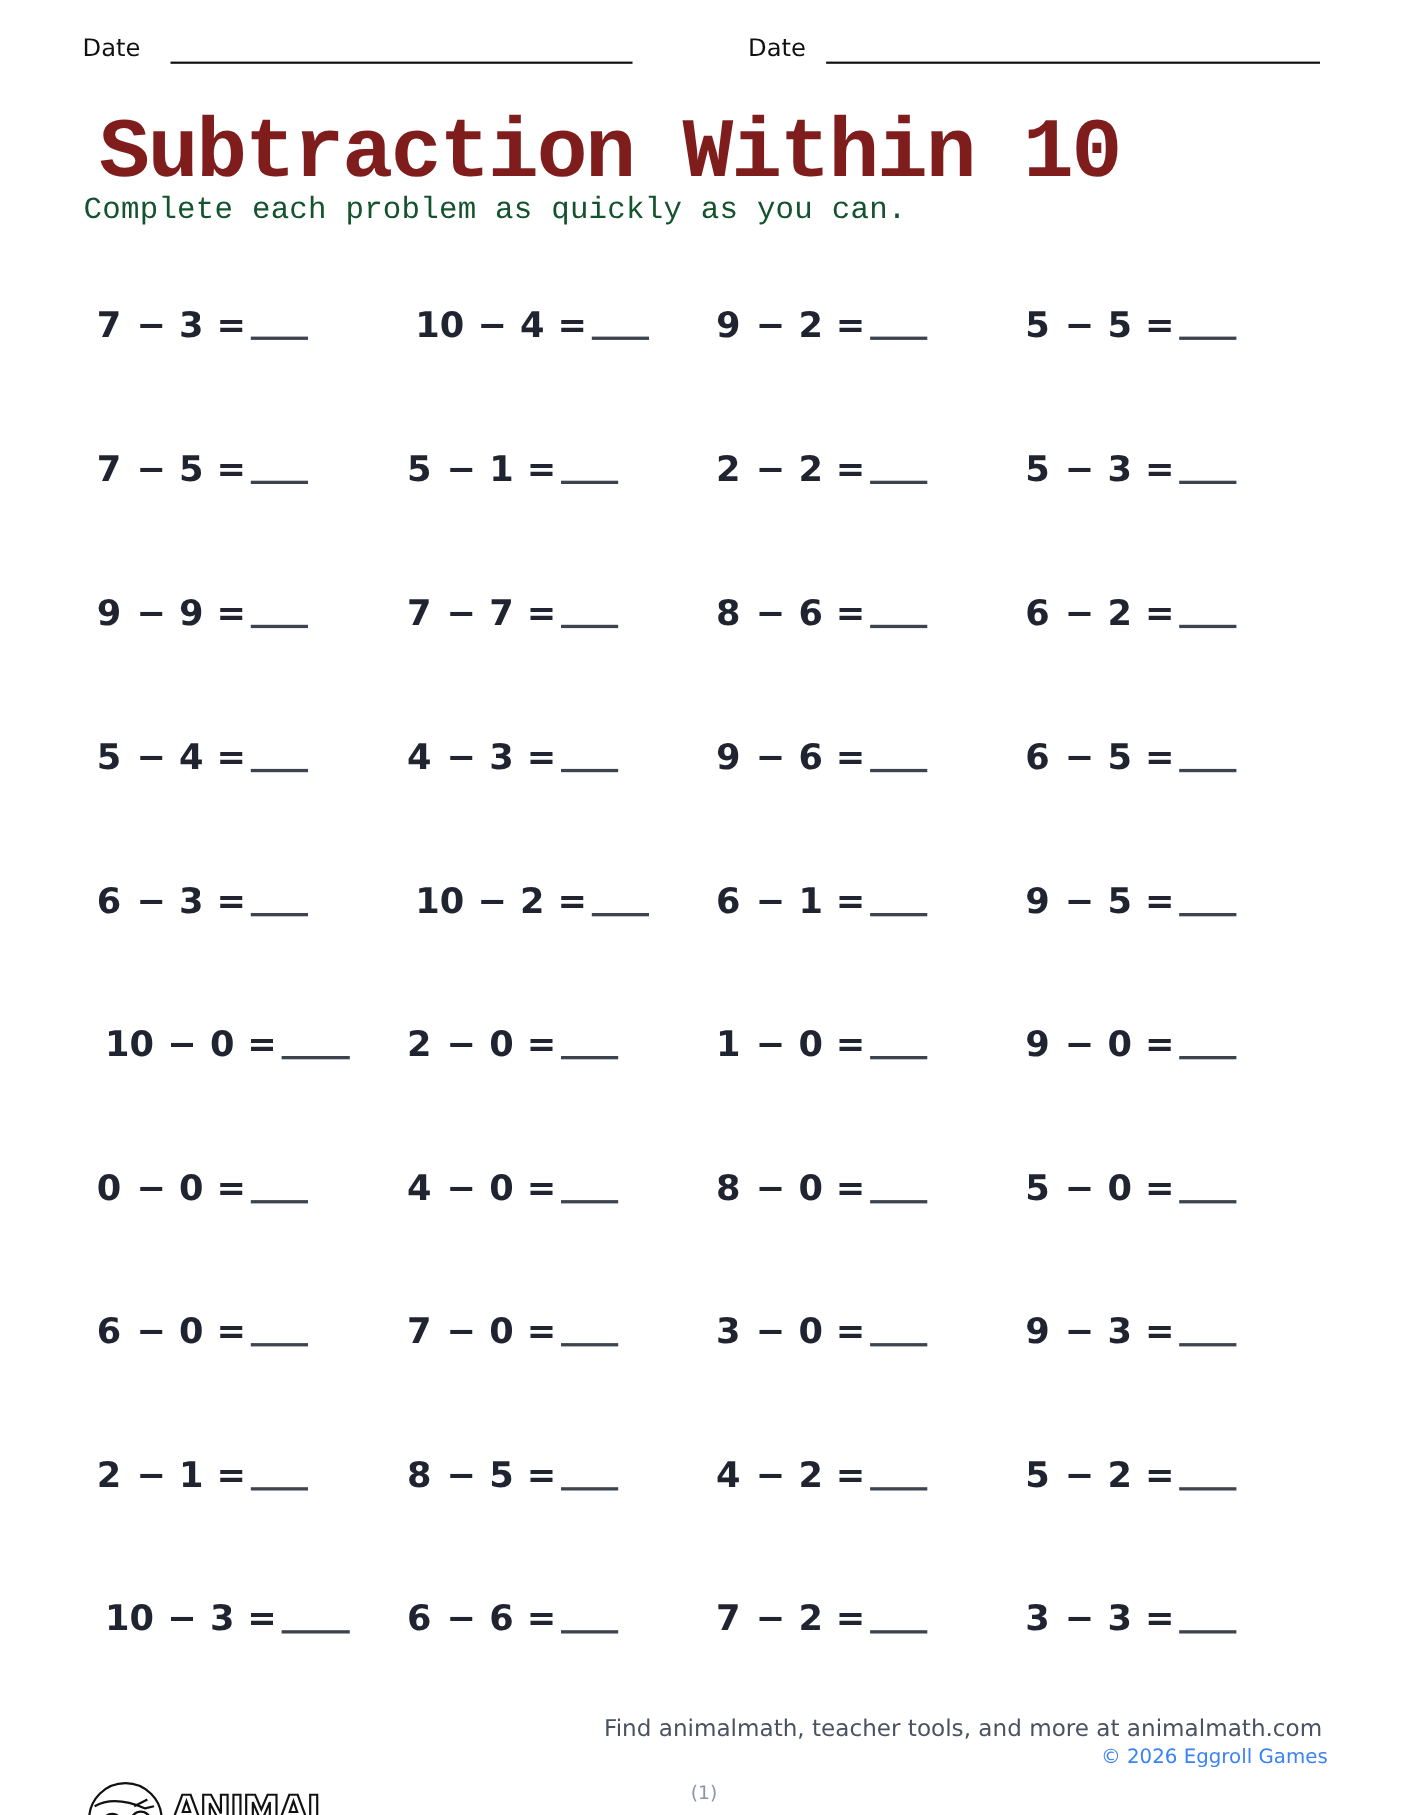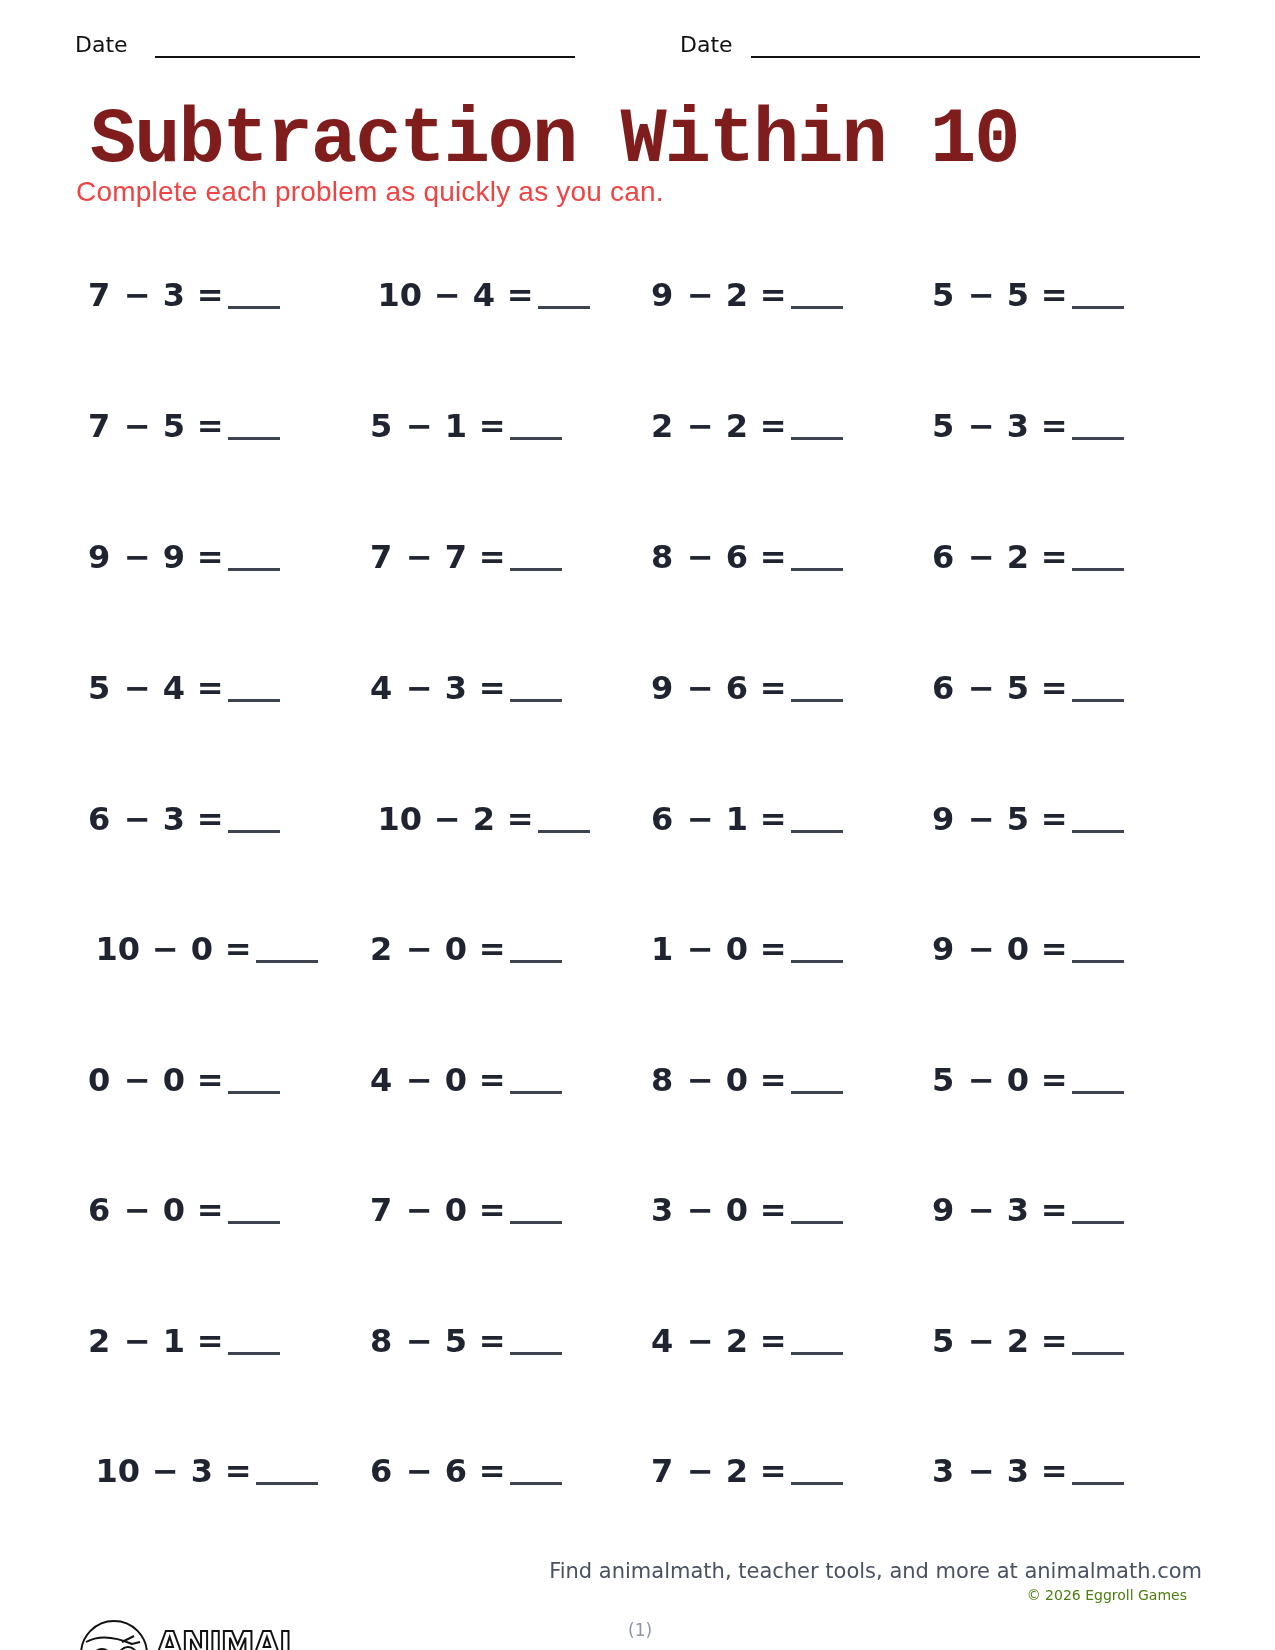--- a/index.html
+++ b/index.html
@@ -2,33 +2,33 @@
 <html><head>
 <meta charset="utf-8">
 <style>
   html, body { margin:0; padding:0; background:#ffffff; }
   body { width:1275px; height:1650px; position:relative; overflow:hidden;
          font-family:"DejaVu Sans", sans-serif; color:#1f2430; }
   .hdr-label { position:absolute; top:32px; font-size:22px; color:#111; font-family:"DejaVu Sans", sans-serif; }
   .hdr-line { position:absolute; top:56px; height:0; border-top:2px solid #111; }
   .title { position:absolute; left:74px; top:80px; margin:16px; font-family:Liberation Mono, monospace;
            font-weight:bold; font-size:77px; letter-spacing:-2px; color:#7f1d1d; line-height:90px; white-space:nowrap; }
-  .subtitle { position:absolute; left:76px; top:176px; font-size:28px; color:#ef4444; font-family:Liberation Sans, sans-serif; letter-spacing:0.2px; }
+  .subtitle { position:absolute; left:76px; top:176px; font-size:28px; color:#14532d; font-family:Liberation Mono, monospace; letter-spacing:0.2px; }
   .problem { position:absolute; height:40px; display:flex; align-items:flex-end; font-weight:bold;
              font-size:32px; color:#1f2430; font-family:"DejaVu Sans", sans-serif; line-height:40px; }
   .problem .a { display:inline-block; min-width:24px; }
   .problem .a.wide { min-width:52px;text-align:right; }
   .problem .op { display:inline-block; margin:0 12px 0 12px; }
   .problem .b { display:inline-block; min-width:24px; }
   .problem .eq { display:inline-block; margin-left:10px; margin-right:4px; }
   .problem .blank { display:inline-block; width:52px; height:0; border-bottom:3px solid #3d4450; margin-bottom:6px; }
   .problem .blank.long { width:62px; }
   .footer-logo { position:absolute; left:74px; top:1612px; width:230px; height:100px; }
   .footer-link { position:absolute; right:73px; top:1559px; font-size:21px; color:#4a5160; white-space:nowrap; }
-  .footer-copy { position:absolute; right:88px; top:1587px; font-size:14px; color:#4d7c0f; white-space:nowrap; }
+  .footer-copy { position:absolute; right:68px; top:1587px; font-size:18px; color:#3b82f6; white-space:nowrap; }
   .page-num { position:absolute; left:628px; top:1620px; font-size:17px; color:#8c95a8; }
 </style>
 </head>
 <body>
 
 <span class="hdr-label" style="left:75px;">Date</span>
 <div class="hdr-line" style="left:155px; width:420px;"></div>
 <span class="hdr-label" style="left:680px;">Date</span>
 <div class="hdr-line" style="left:751px; width:449px;"></div>
 

